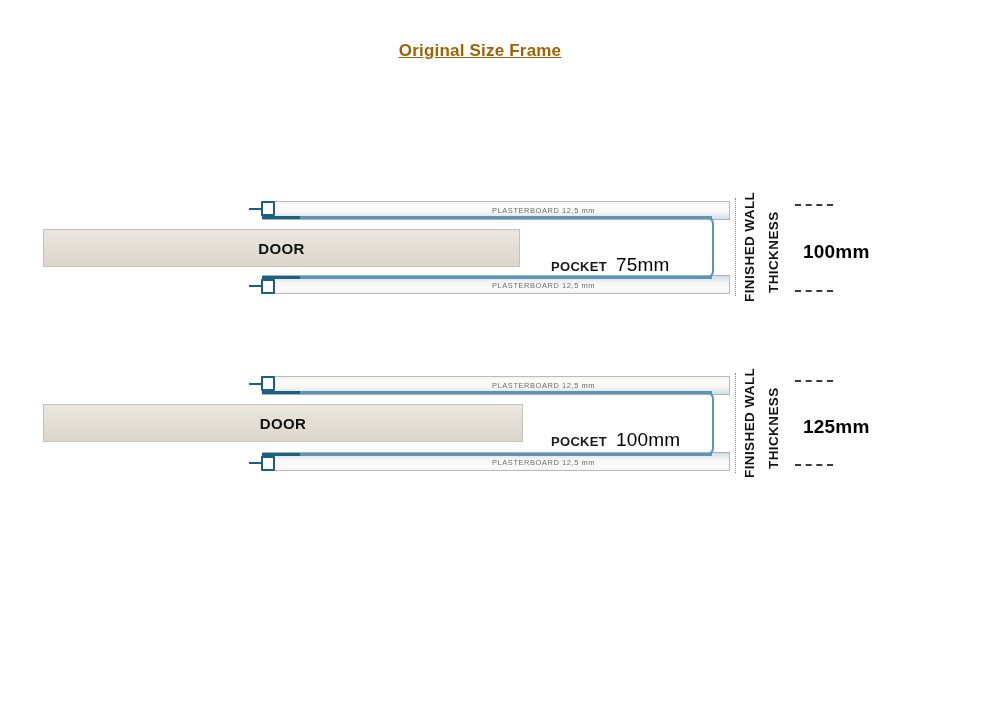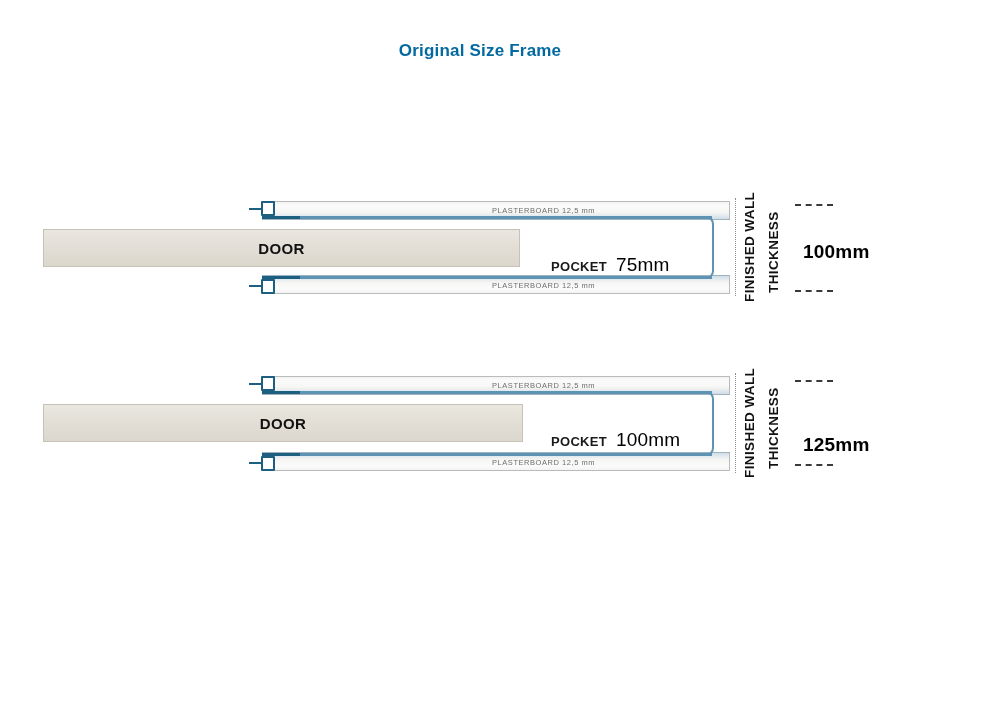--- a/index.html
+++ b/index.html
@@ -19,21 +19,22 @@
   
   .title {
     position: absolute;
     left: 0;
     top: 41px;
     width: 960px;
     text-align: center;
     font-size: 17px;
     font-weight: bold;
     letter-spacing: 0.2px;
-    color: #0369a1;
+    color: #a16207;
+    text-decoration: underline;
   }
 
   
   .diagram {
     position: absolute;
     left: 0;
     top: 0;
     width: 1000px;
   }
 
@@ -259,14 +260,14 @@
   </div>
 
   <div class="vert-text" style="left:742px; top:361px; height:124px;">FINISHED WALL</div>
   <div class="vert-text" style="left:766px; top:371px; height:114px;">THICKNESS</div>
 
   <div class="dot-column" style="left:735px; top:373px; height:100px;"></div>
 
   <div class="dash-line" style="left:795px; top:380px; width:38px;"></div>
   <div class="dash-line" style="left:795px; top:464px; width:38px;"></div>
 
-  <div class="thickness-value" style="left:803px; top:434px;">125mm</div>
+  <div class="thickness-value" style="left:803px; top:416px;">125mm</div>
 </div>
 
 </body></html>

